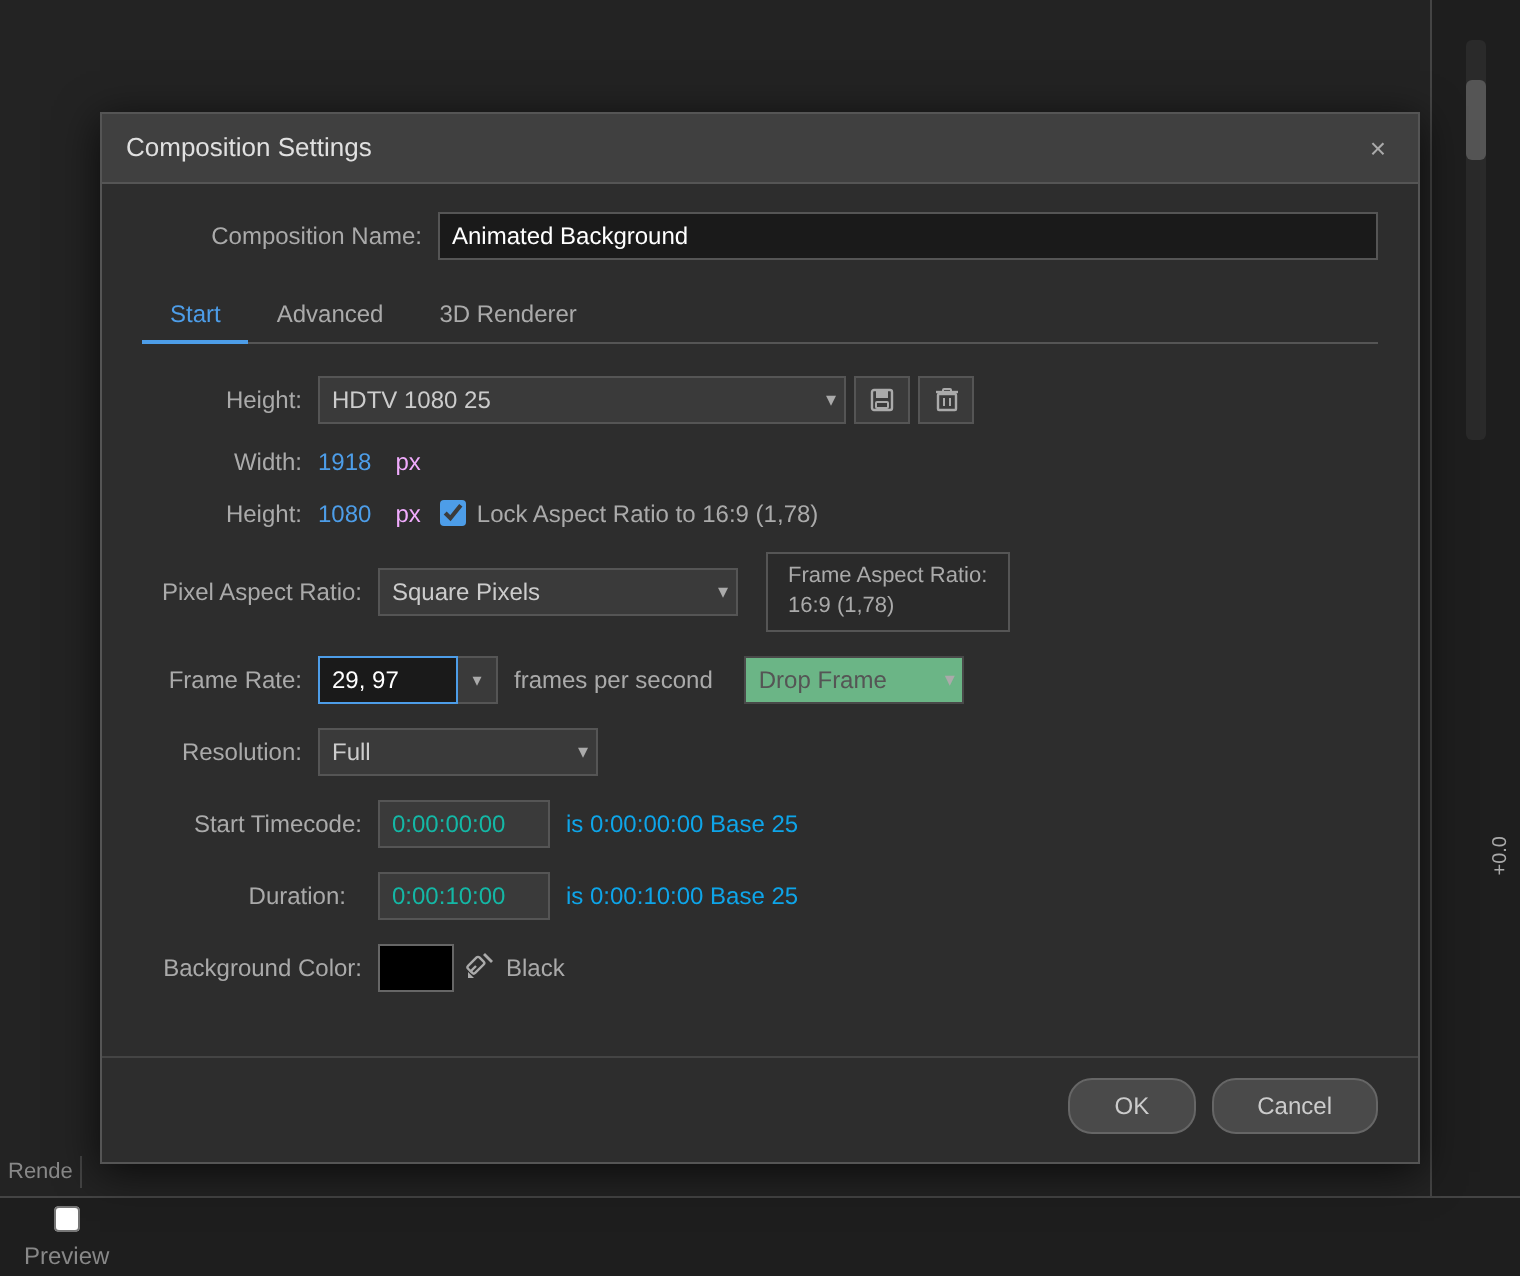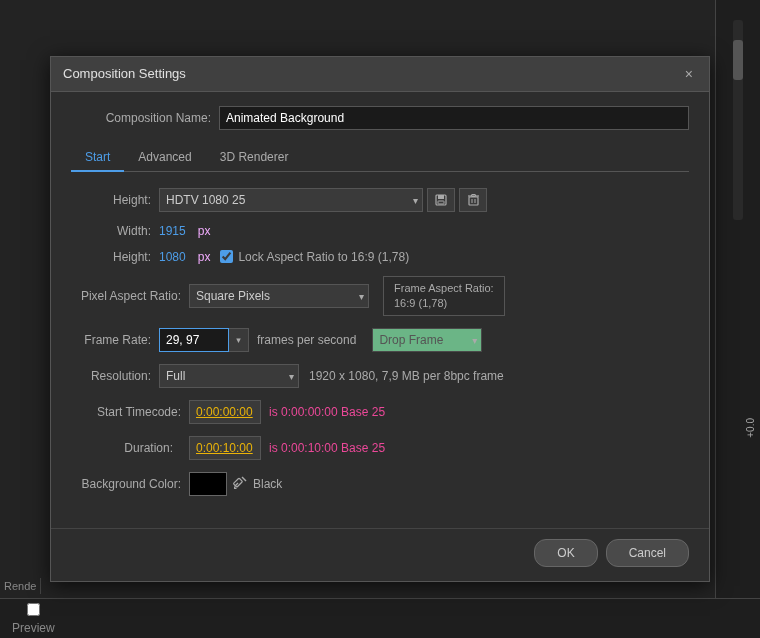--- a/index.html
+++ b/index.html
@@ -268,30 +268,29 @@
 
     .res-info {
       color: #aaa;
       font-size: 12px;
       margin-left: 10px;
     }
 
     .tc-input {
       background: #3a3a3a;
       border: 1px solid #555;
-      color: #eab308;
+      color: #14b8a6;
       padding: 3px 6px;
       font-size: 12px;
       height: 24px;
-      width: 72px;
-      text-decoration: underline;
+      width: 86px;
     }
 
     .tc-info {
-      color: #ec4899;
+      color: #0ea5e9;
       font-size: 12px;
       margin-left: 8px;
     }
 
     .color-swatch {
       width: 38px;
       height: 24px;
       background: #000;
       border: 1px solid #666;
       cursor: pointer;
@@ -460,21 +459,21 @@
           <line x1="0" y1="2" x2="11" y2="2" stroke="#aaa" stroke-width="1.2"></line>
           <rect x="3.5" y="0.5" width="4" height="2" rx="0.5" stroke="#aaa" stroke-width="1" fill="none"></rect>
           <line x1="4" y1="5" x2="4" y2="9" stroke="#aaa" stroke-width="1"></line>
           <line x1="7" y1="5" x2="7" y2="9" stroke="#aaa" stroke-width="1"></line>
         </svg>
       </button>
     </div>
 
     <div class="form-row">
       <span class="field-label width-label">Width:</span>
-      <span class="value-blue">1915</span>
+      <span class="value-blue">1918</span>
       <span class="unit-text">px</span>
     </div>
 
     <div class="form-row">
       <span class="field-label width-label" style="min-width: 80px;">Height:</span>
       <span class="value-blue">1080</span>
       <span class="unit-text">px</span>
       <div class="lock-checkbox-row">
         <input type="checkbox" checked="" style="">
         <span class="lock-label">Lock Aspect Ratio to 16:9 (1,78)</span>
@@ -508,21 +507,20 @@
       </div>
     </div>
 
     <div class="form-row">
       <span class="field-label res-label" style="min-width:80px;">Resolution:</span>
       <div class="select-wrapper">
         <select class="res-select">
           <option>Full</option>
         </select>
       </div>
-      <span class="res-info">1920 x 1080, 7,9 MB per 8bpc frame</span>
     </div>
 
     <div class="form-row">
       <span class="field-label start-tc-label" style="min-width:110px;">Start Timecode:</span>
       <input class="tc-input" type="text" value="0:00:00:00" style="">
       <span class="tc-info">is 0:00:00:00  Base 25</span>
     </div>
 
     <div class="form-row">
       <span class="field-label dur-label" style="min-width: 110px; text-align: right; padding-right: 8px;">Duration:</span>

